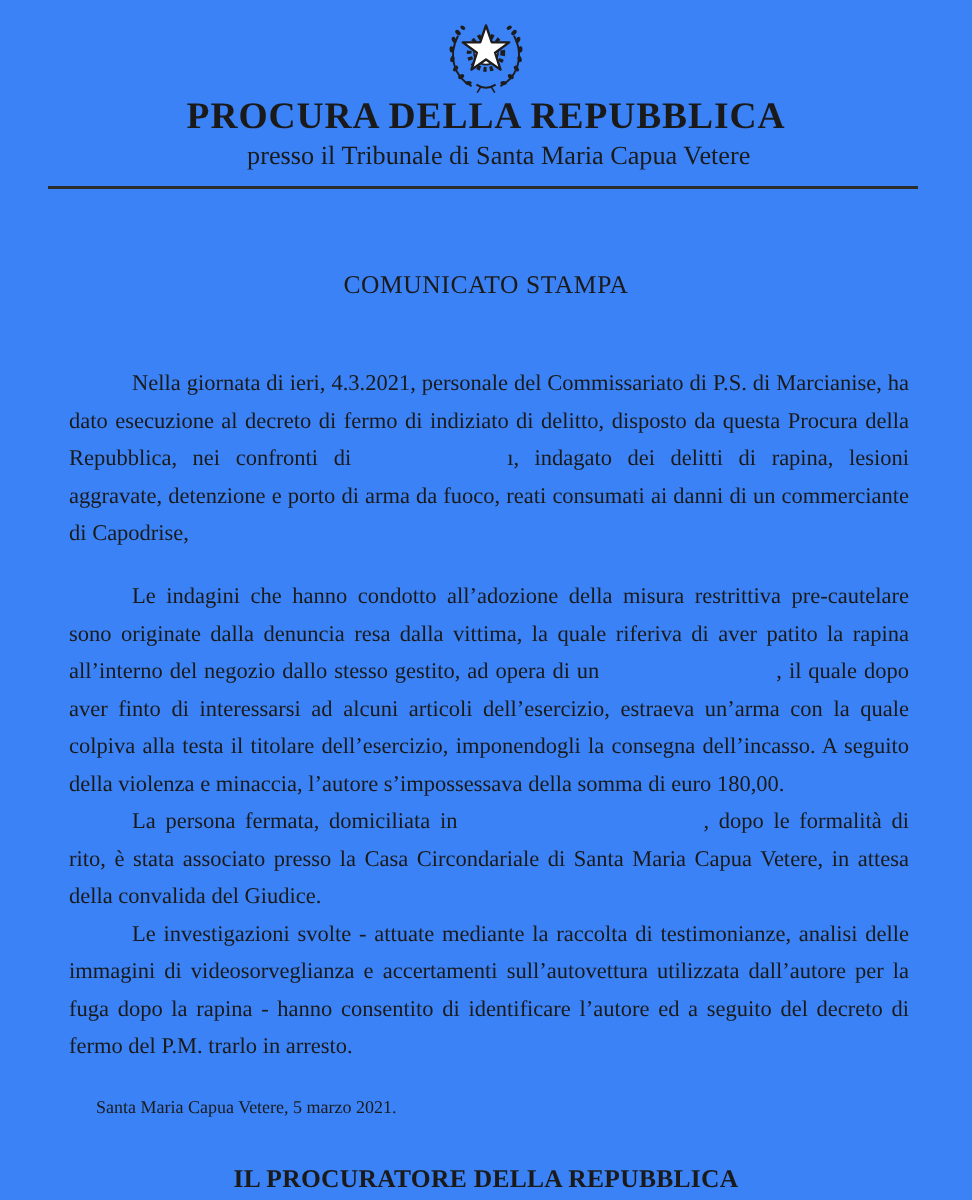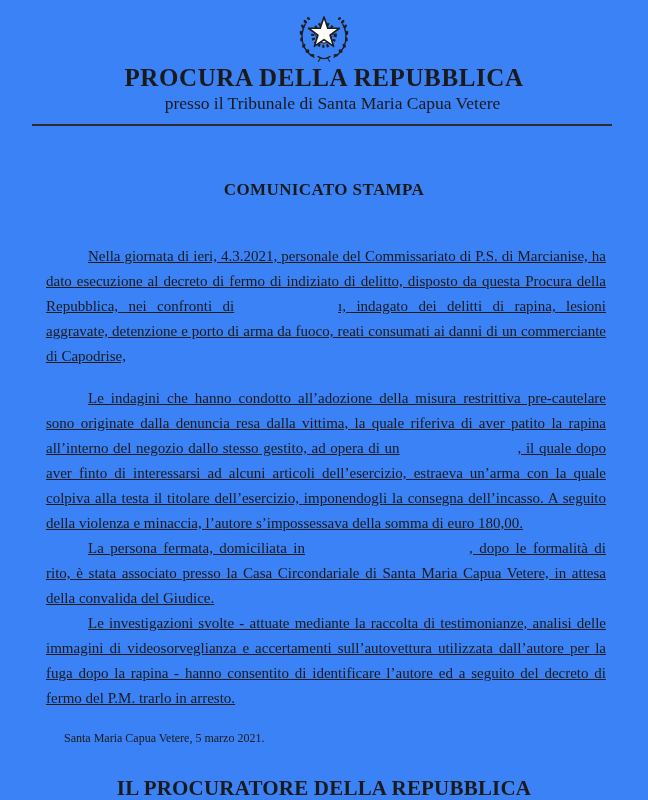--- a/index.html
+++ b/index.html
@@ -21,40 +21,39 @@
   .doc-subtitle{
     margin:1px 0 0 0; font-size:17.5px; font-weight:normal; line-height:21px;padding-left:17px;
   }
   .rule{
     border:0; height:0;
     border-top:2.6px solid #2c2c2c;
     margin:10px 36px 0 32px;
   }
   .press-heading{
     margin:54px 0 0 0; text-align:center;
-    font-size:17px; font-weight:bold; letter-spacing:0.4px;
+    font-size:17px; font-weight:normal; letter-spacing:0.4px;
   }
   .body-text{
     margin:44px 42px 0 46px;
     font-size:15px; line-height:25px;
     text-align:justify;
-    text-decoration:underline;
   }
   .body-text p{ margin:0; text-indent:42px; }
   .body-text p.spaced{ margin-top:17px; }
   .redaction-gap{ display:inline-block; height:1px; }
   .gap-p1{ width:104px; }
   .gap-p2{ width:118px; }
   .gap-p4{ width:164px; }
   .dateline{
     margin:20px 0 0 64px;
     font-size:12px;
   }
   .signature-block{ margin-top:30px; text-align:center; }
-  .signature-role{ margin:0; font-size:21px; font-weight:bold; letter-spacing:0.2px; }
+  .signature-role{ margin:0; font-size:17px; font-weight:bold; letter-spacing:0.2px; }
   .signature-name{ margin:2px 0 0 0; font-size:15px; }
 </style>
 </head>
 <body>
 
 <div class="page">
 
   <div class="header">
     <svg class="emblem" width="64" height="56" viewBox="0 0 120 104" aria-hidden="true">
       <g fill="none" stroke="#1d1d1d">

